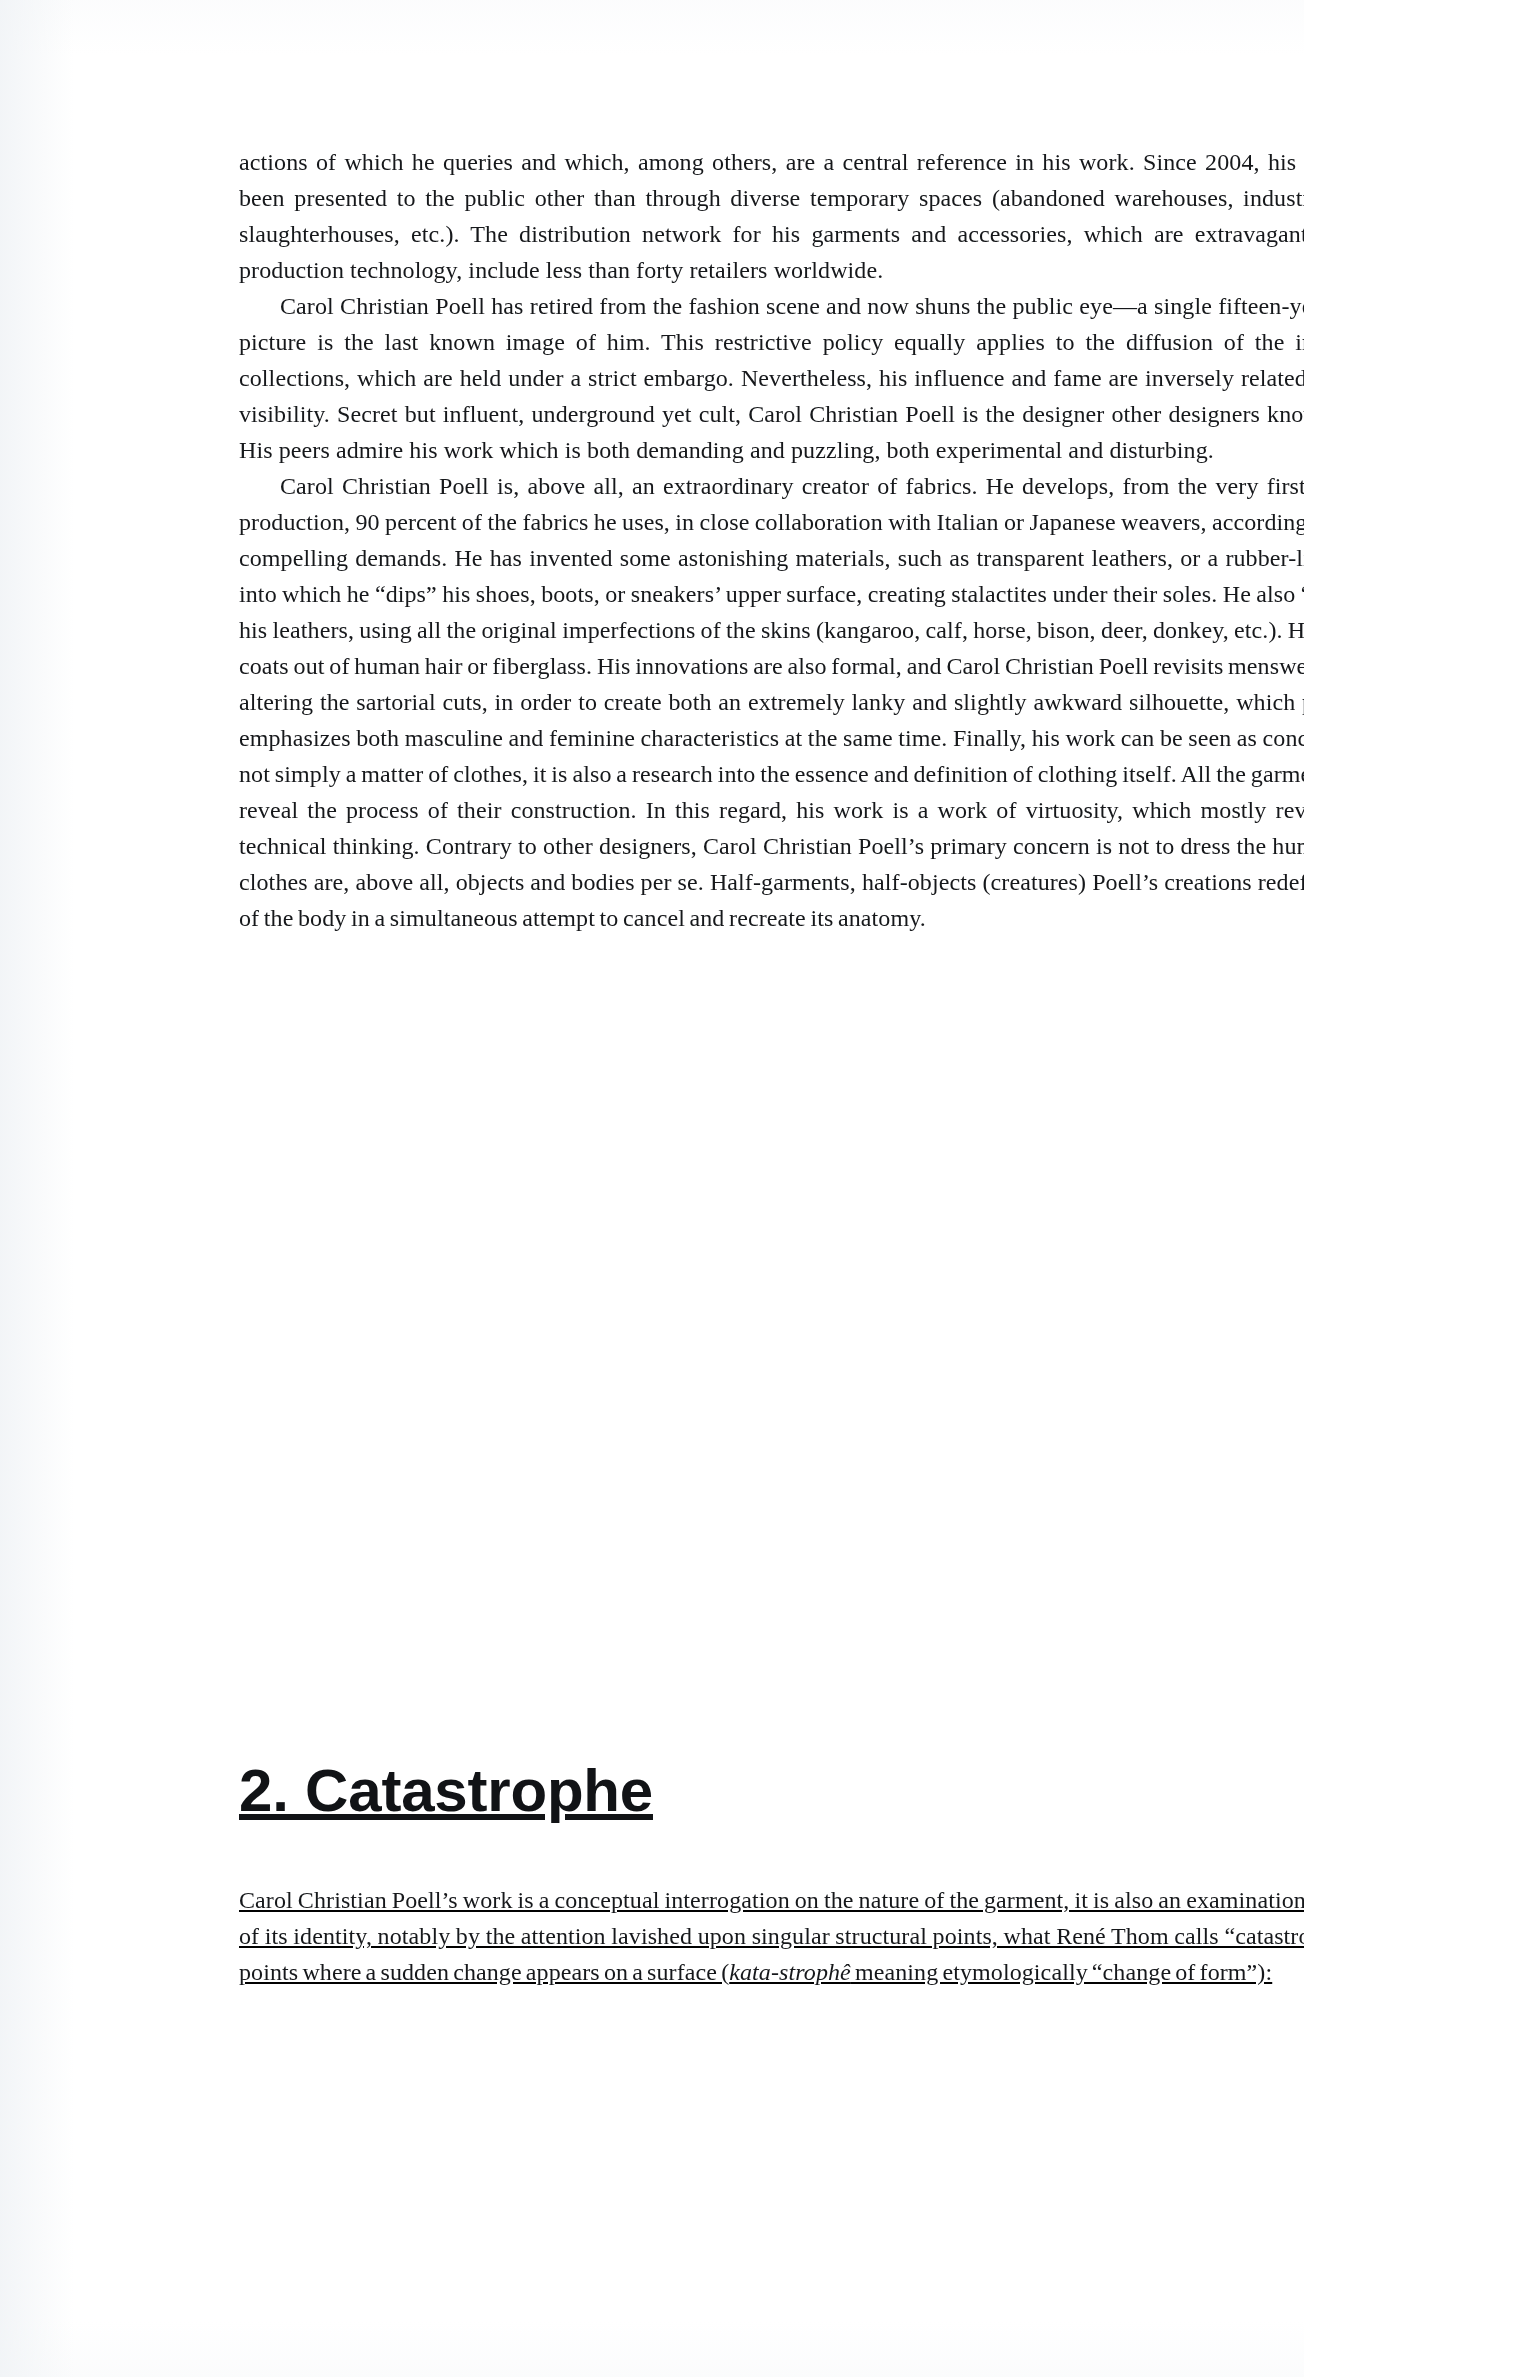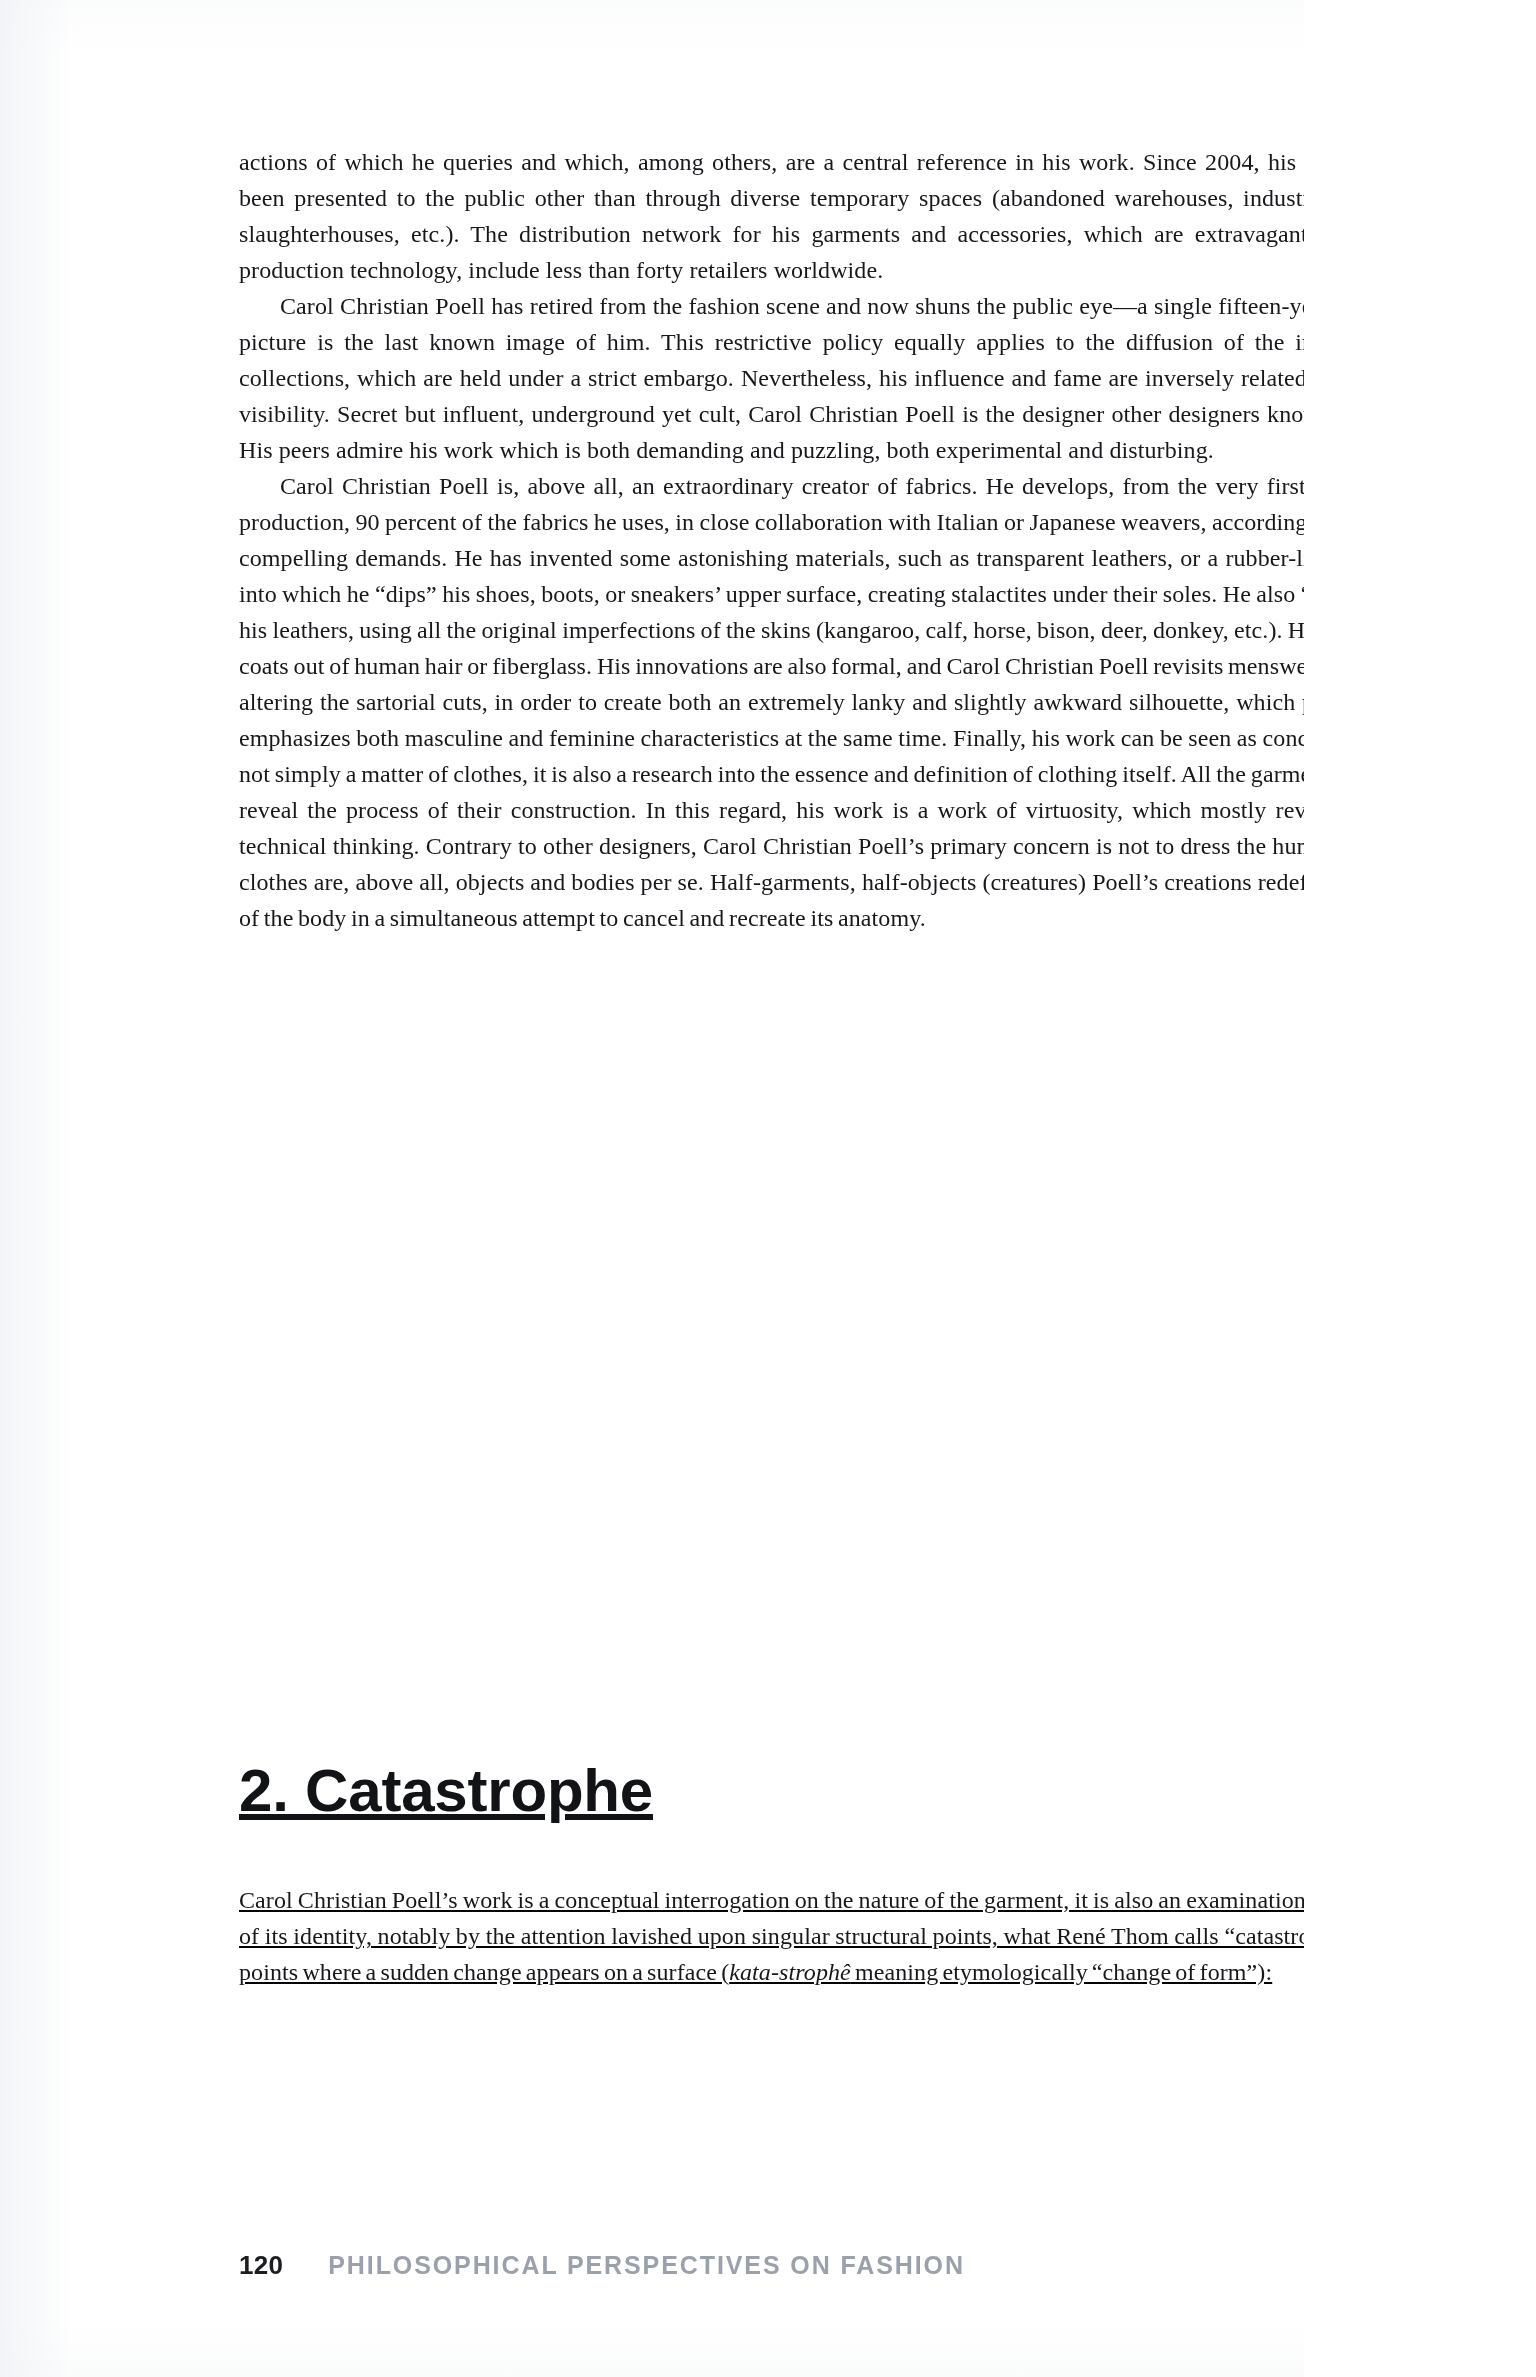--- a/index.html
+++ b/index.html
@@ -118,19 +118,15 @@
 
     <p class="body-par indented tight">Carol Christian Poell is, above all, an extraordinary creator of fabrics. He develops, from the very first step of their production, 90 percent of the fabrics he uses, in close collaboration with Italian or Japanese weavers, according to extremely compelling demands. He has invented some astonishing materials, such as transparent leathers, or a rubber-like substance into which he “dips” his shoes, boots, or sneakers’ upper surface, creating stalactites under their soles. He also “object-dyes” his leathers, using all the original imperfections of the skins (kangaroo, calf, horse, bison, deer, donkey, etc.). He even makes coats out of human hair or fiberglass. His innovations are also formal, and Carol Christian Poell revisits menswear classics by altering the sartorial cuts, in order to create both an extremely lanky and slightly awkward silhouette, which paradoxically emphasizes both masculine and feminine characteristics at the same time. Finally, his work can be seen as conceptual as it is not simply a matter of clothes, it is also a research into the essence and definition of clothing itself. All the garments he makes reveal the process of their construction. In this regard, his work is a work of virtuosity, which mostly revolves around technical thinking. Contrary to other designers, Carol Christian Poell’s primary concern is not to dress the human body: his clothes are, above all, objects and bodies per se. Half-garments, half-objects (creatures) Poell’s creations redefine the shape of the body in a simultaneous attempt to cancel and recreate its anatomy.</p>
   </div>
 
   <h2 class="section-heading">2. Catastrophe</h2>
 
   <div class="closing-column">
     <p class="body-par tighter"><span>Carol Christian Poell’s work is a conceptual interrogation on the nature of the garment, it is also an examination of the source of its identity, notably by the attention lavished upon singular structural points, what René Thom calls “catastrophic points,” points where a sudden change appears on a surface (</span><span class="kata">kata-strophê</span><span> meaning etymologically “change of form”):</span></p>
   </div>
 
-  <div class="footer">
-    <span class="page-number">120</span>
-    <span class="running-head">PHILOSOPHICAL PERSPECTIVES ON FASHION</span>
-  </div>
 
 </div>
 
 
 </body></html>

